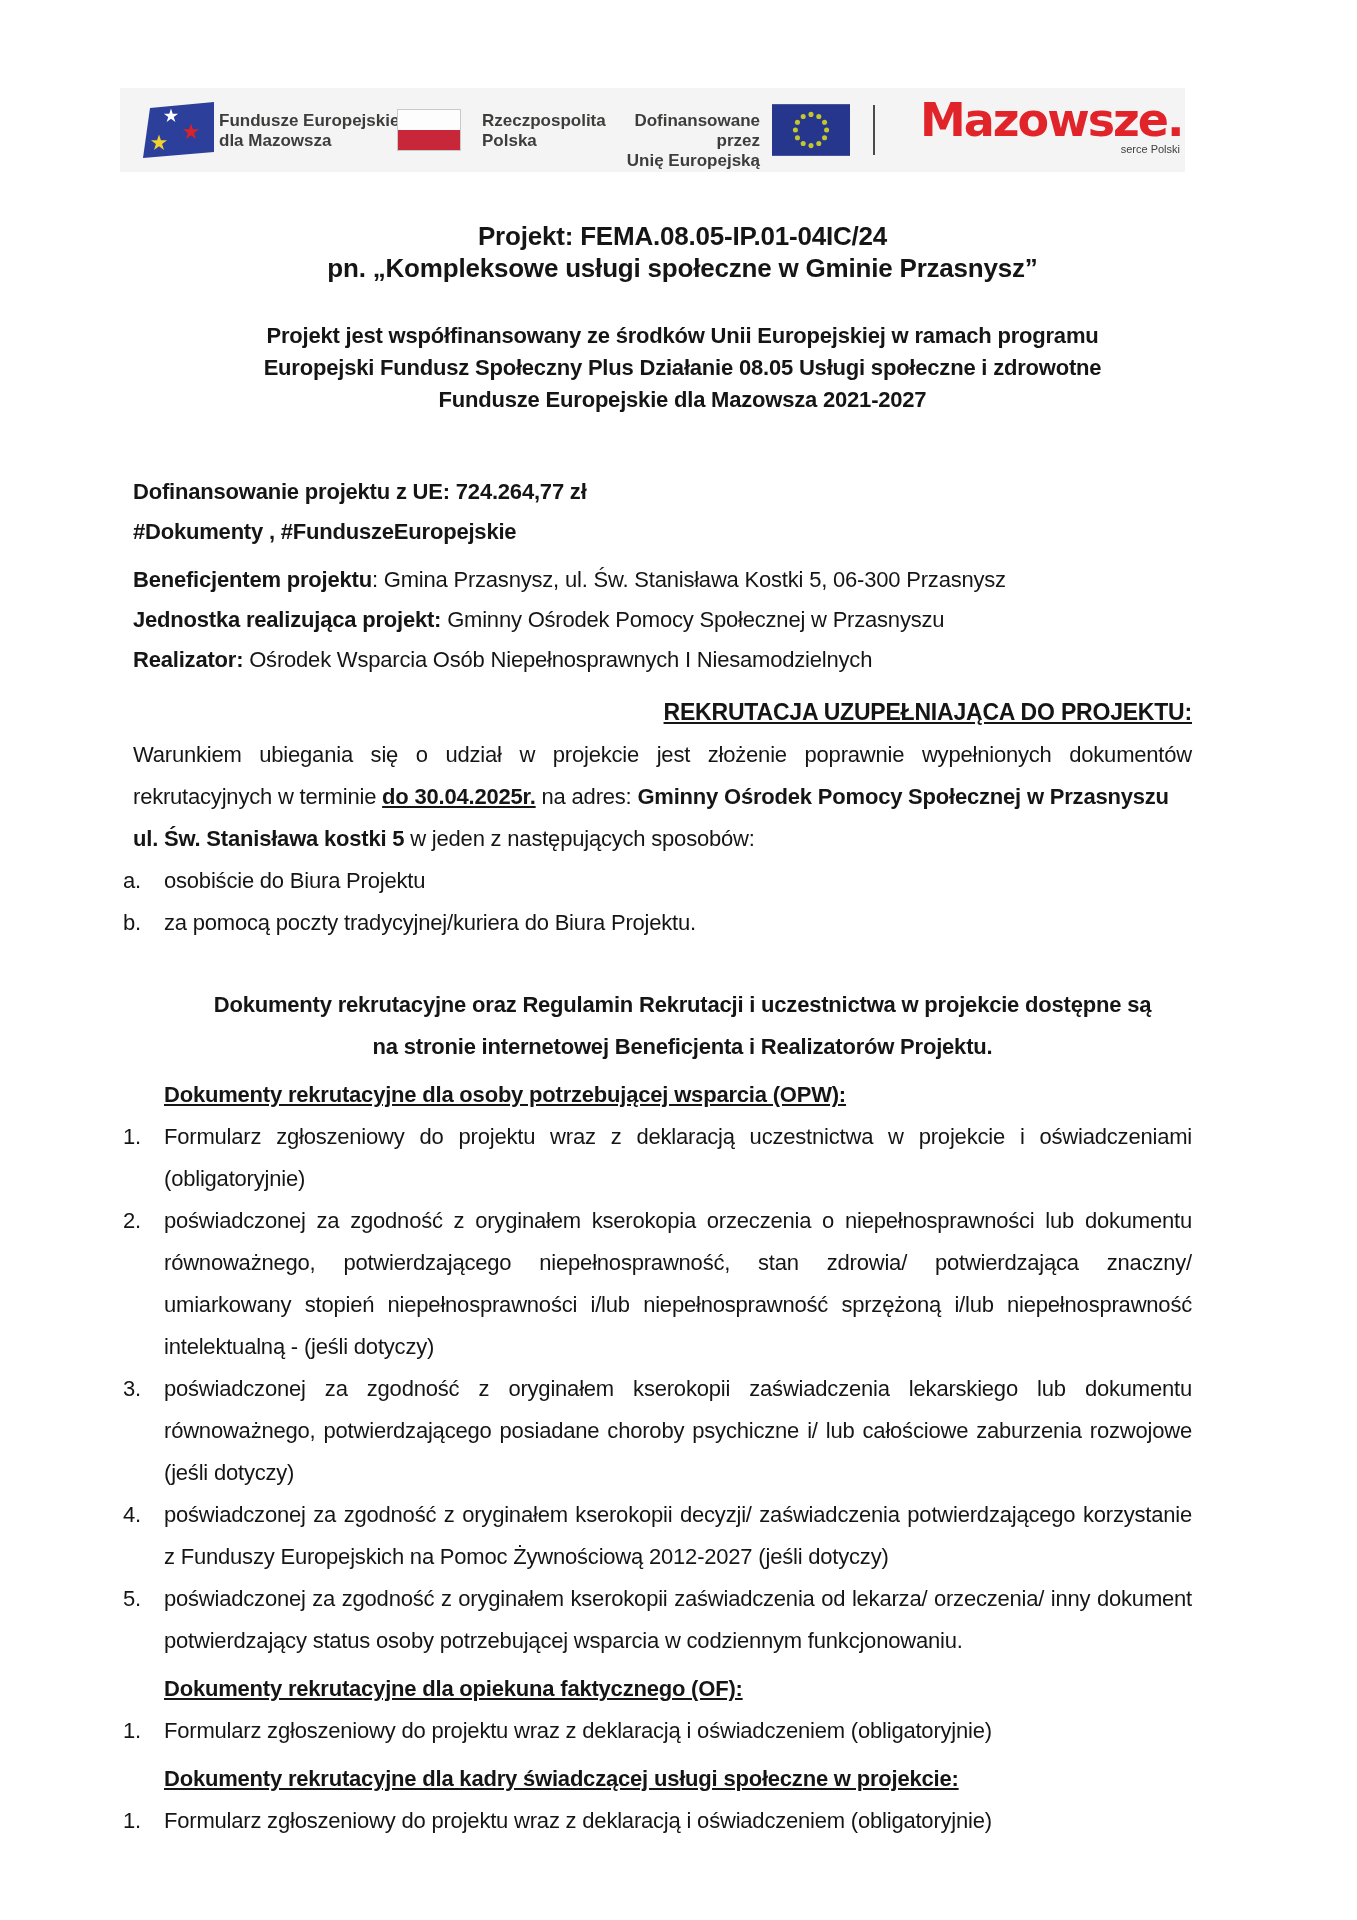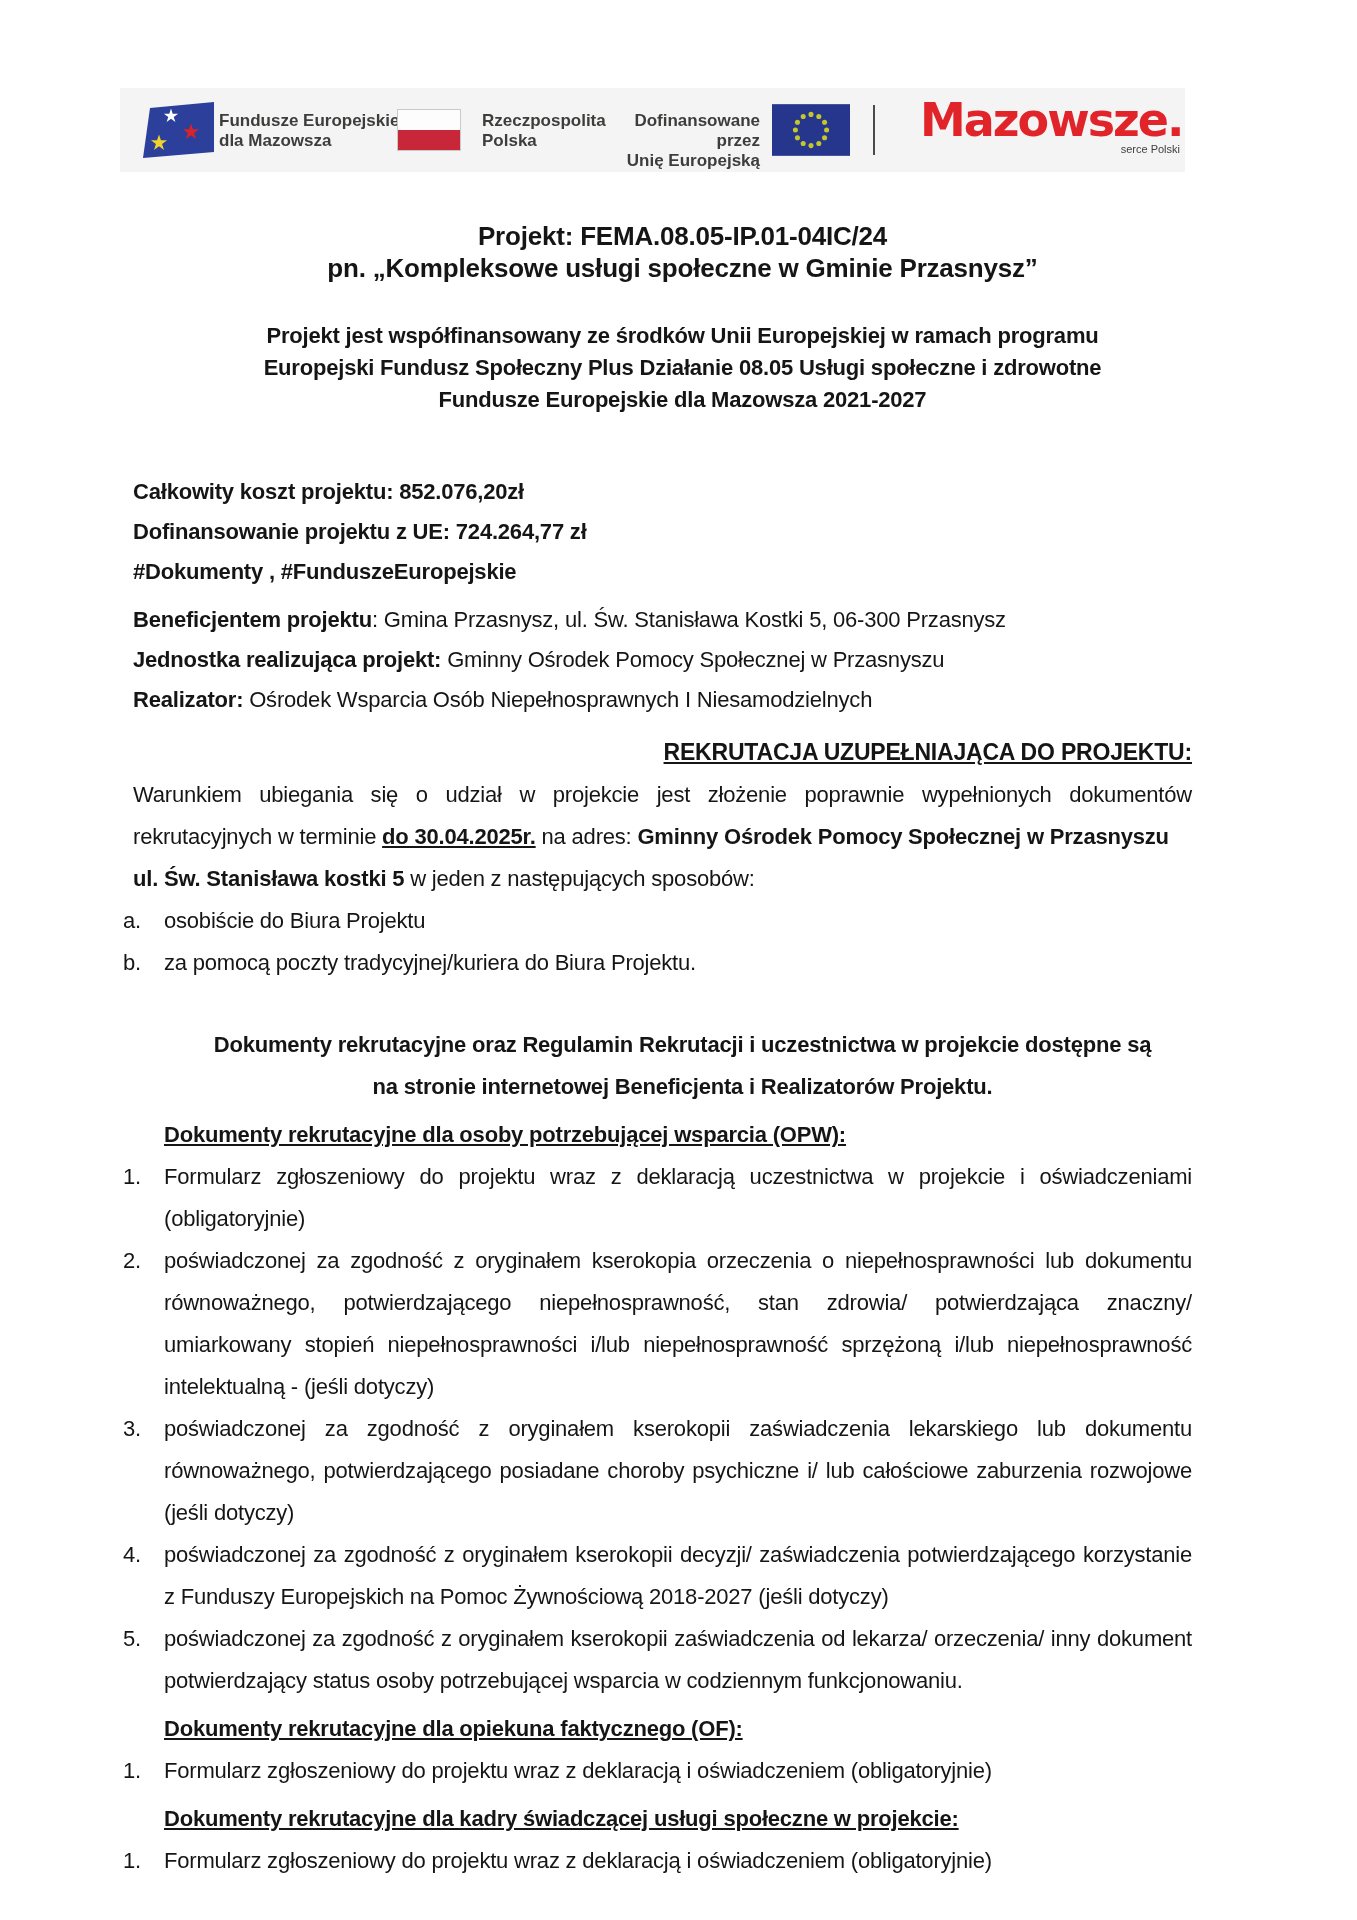--- a/index.html
+++ b/index.html
@@ -109,21 +109,20 @@
       <p>pn. „Kompleksowe usługi społeczne w Gminie Przasnysz”</p>
     </div>
 
     <div class="cofinance center">
       <p>Projekt jest współfinansowany ze środków Unii Europejskiej w ramach programu</p>
       <p>Europejski Fundusz Społeczny Plus Działanie 08.05 Usługi społeczne i zdrowotne</p>
       <p>Fundusze Europejskie dla Mazowsza 2021-2027</p>
     </div>
 
     <div class="costs">
-      <p>Całkowity koszt projektu: 852.076,20zł</p>
       <p>Dofinansowanie projektu z UE: 724.264,77 zł</p>
       <p>#Dokumenty , #FunduszeEuropejskie</p>
     </div>
 
     <div class="beneficiary">
       <p><span class="b">Beneficjentem projektu</span><span>: Gmina Przasnysz, ul. Św. Stanisława Kostki 5, 06-300 Przasnysz</span></p>
       <p><span class="b">Jednostka realizująca projekt:</span><span> Gminny Ośrodek Pomocy Społecznej w Przasnyszu</span></p>
       <p><span class="b">Realizator:</span><span> Ośrodek Wsparcia Osób Niepełnosprawnych I Niesamodzielnych</span></p>
     </div>
 
@@ -156,21 +155,21 @@
       <div class="li">
         <span class="marker">2.</span>
         <span class="itext">poświadczonej za zgodność z oryginałem kserokopia orzeczenia o niepełnosprawności lub dokumentu równoważnego, potwierdzającego niepełnosprawność, stan zdrowia/ potwierdzająca znaczny/ umiarkowany stopień niepełnosprawności i/lub niepełnosprawność sprzężoną i/lub niepełnosprawność intelektualną - (jeśli dotyczy)</span>
       </div>
       <div class="li">
         <span class="marker">3.</span>
         <span class="itext">poświadczonej za zgodność z oryginałem kserokopii zaświadczenia lekarskiego lub dokumentu równoważnego, potwierdzającego posiadane choroby psychiczne i/ lub całościowe zaburzenia rozwojowe (jeśli dotyczy)</span>
       </div>
       <div class="li">
         <span class="marker">4.</span>
-        <span class="itext">poświadczonej za zgodność z oryginałem kserokopii decyzji/ zaświadczenia potwierdzającego korzystanie z Funduszy Europejskich na Pomoc Żywnościową 2018-2027 (jeśli dotyczy)</span>
+        <span class="itext">poświadczonej za zgodność z oryginałem kserokopii decyzji/ zaświadczenia potwierdzającego korzystanie z Funduszy Europejskich na Pomoc Żywnościową 2012-2027 (jeśli dotyczy)</span>
       </div>
       <div class="li">
         <span class="marker">5.</span>
         <span class="itext">poświadczonej za zgodność z oryginałem kserokopii zaświadczenia od lekarza/ orzeczenia/ inny dokument potwierdzający status osoby potrzebującej wsparcia w codziennym funkcjonowaniu.</span>
       </div>
     </div>
 
     <p class="sec-heading">Dokumenty rekrutacyjne dla opiekuna faktycznego (OF):</p>
     <div class="list">
       <div class="li">

